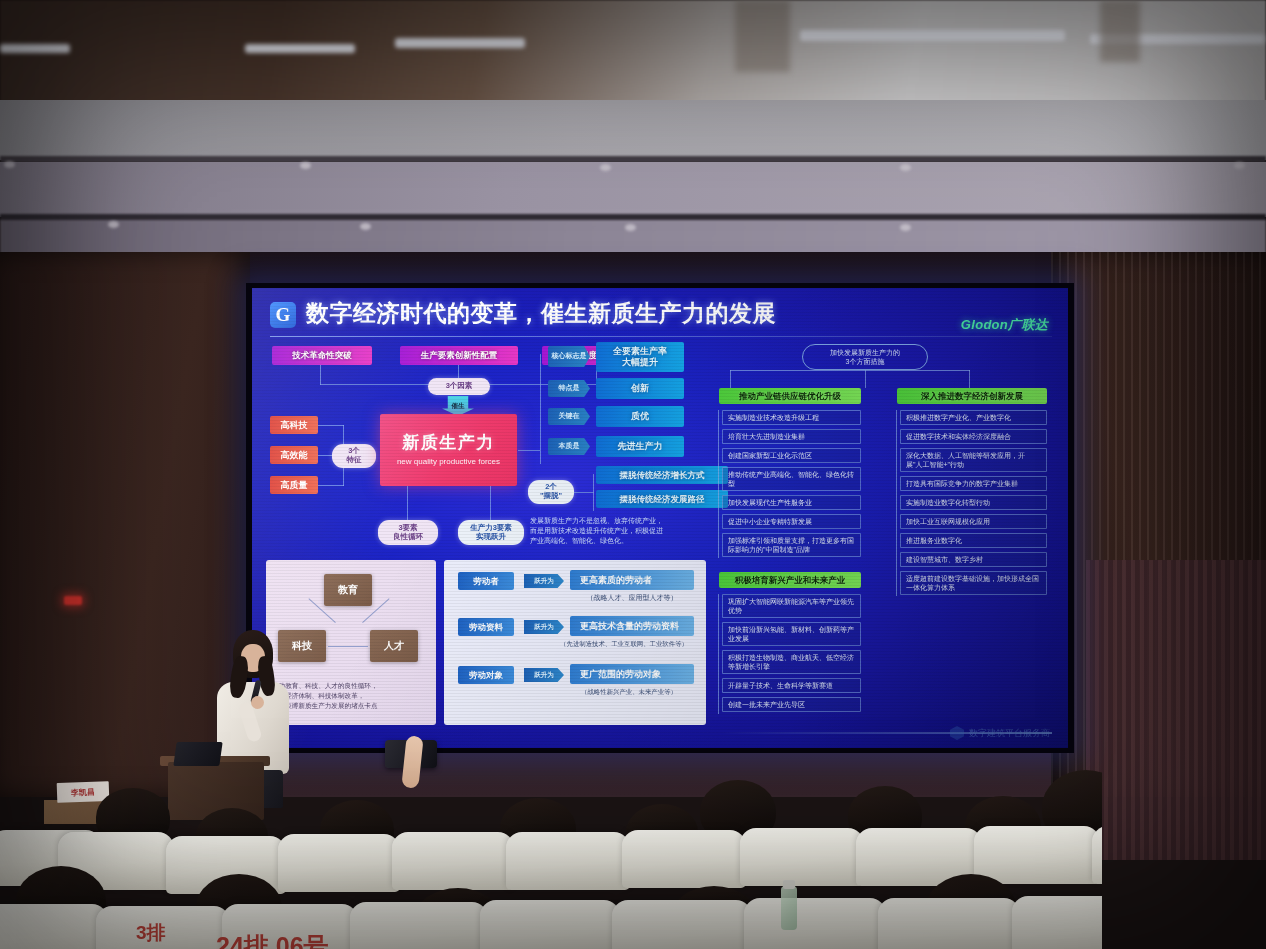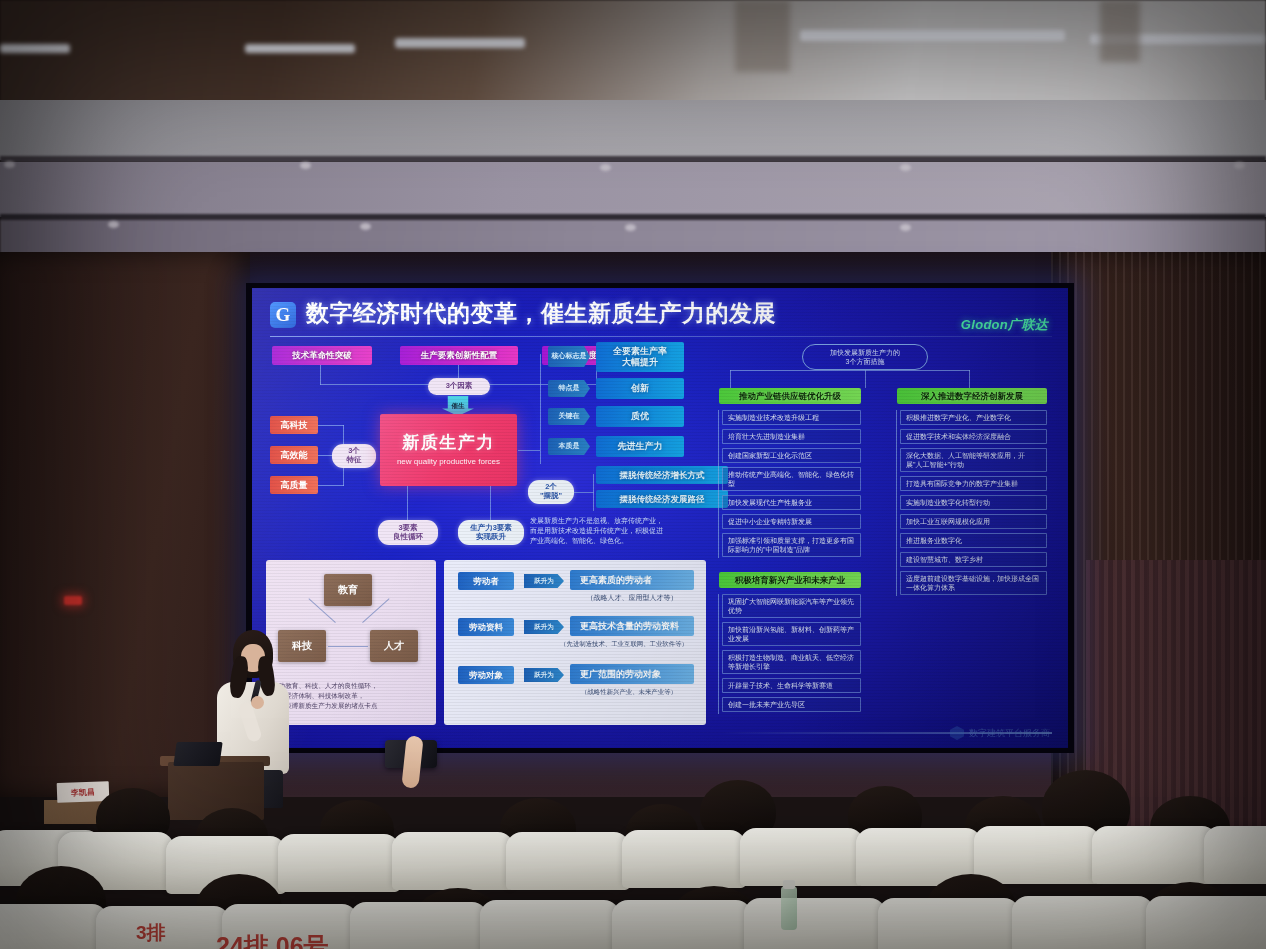--- a/index.html
+++ b/index.html
@@ -131,21 +131,21 @@
   .laptop{position:absolute;left:175px;top:742px;width:46px;height:24px;
      background:linear-gradient(120deg,#22222a,#121218);border-radius:2px;transform:skewX(-8deg);}
 
   .nameplate{position:absolute;left:57px;top:782px;width:52px;height:20px;
      background:#f3ece6;border-radius:1px;color:#b63a3a;font-size:8px;font-weight:bold;
      display:flex;align-items:center;justify-content:center;transform:rotate(-2deg);}
   .desk{position:absolute;left:44px;top:800px;width:86px;height:24px;
      background:linear-gradient(120deg,#8b6a4c,#6b4f38);}
 
   
-  .aud{position:absolute;left:0;top:770px;width:1266px;height:179px;overflow:hidden;}
+  .aud{position:absolute;left:0;top:770px;width:1102px;height:179px;overflow:hidden;}
   .seat{position:absolute;border-radius:16px 16px 5px 5px;
      background:linear-gradient(175deg,#fbfaf4 0%,#f0eee4 55%,#dcd9cc 100%);
      box-shadow:0 -2px 6px rgba(0,0,0,.18);}
   .head{position:absolute;border-radius:50% 50% 42% 42%;
      background:linear-gradient(165deg,#241a16,#0d0a09);}
   .seat-txt{position:absolute;color:#c9453c;font-weight:bold;white-space:nowrap;}
   .photographer-arm{position:absolute;left:404px;top:736px;width:17px;height:52px;border-radius:9px;
      background:linear-gradient(180deg,#e7c7ae,#d3ab8e);transform:rotate(6deg);}
   .phone{position:absolute;left:385px;top:740px;width:52px;height:28px;border-radius:4px;
      background:linear-gradient(120deg,#2b2b33,#101016);box-shadow:0 2px 5px rgba(0,0,0,.5);}

